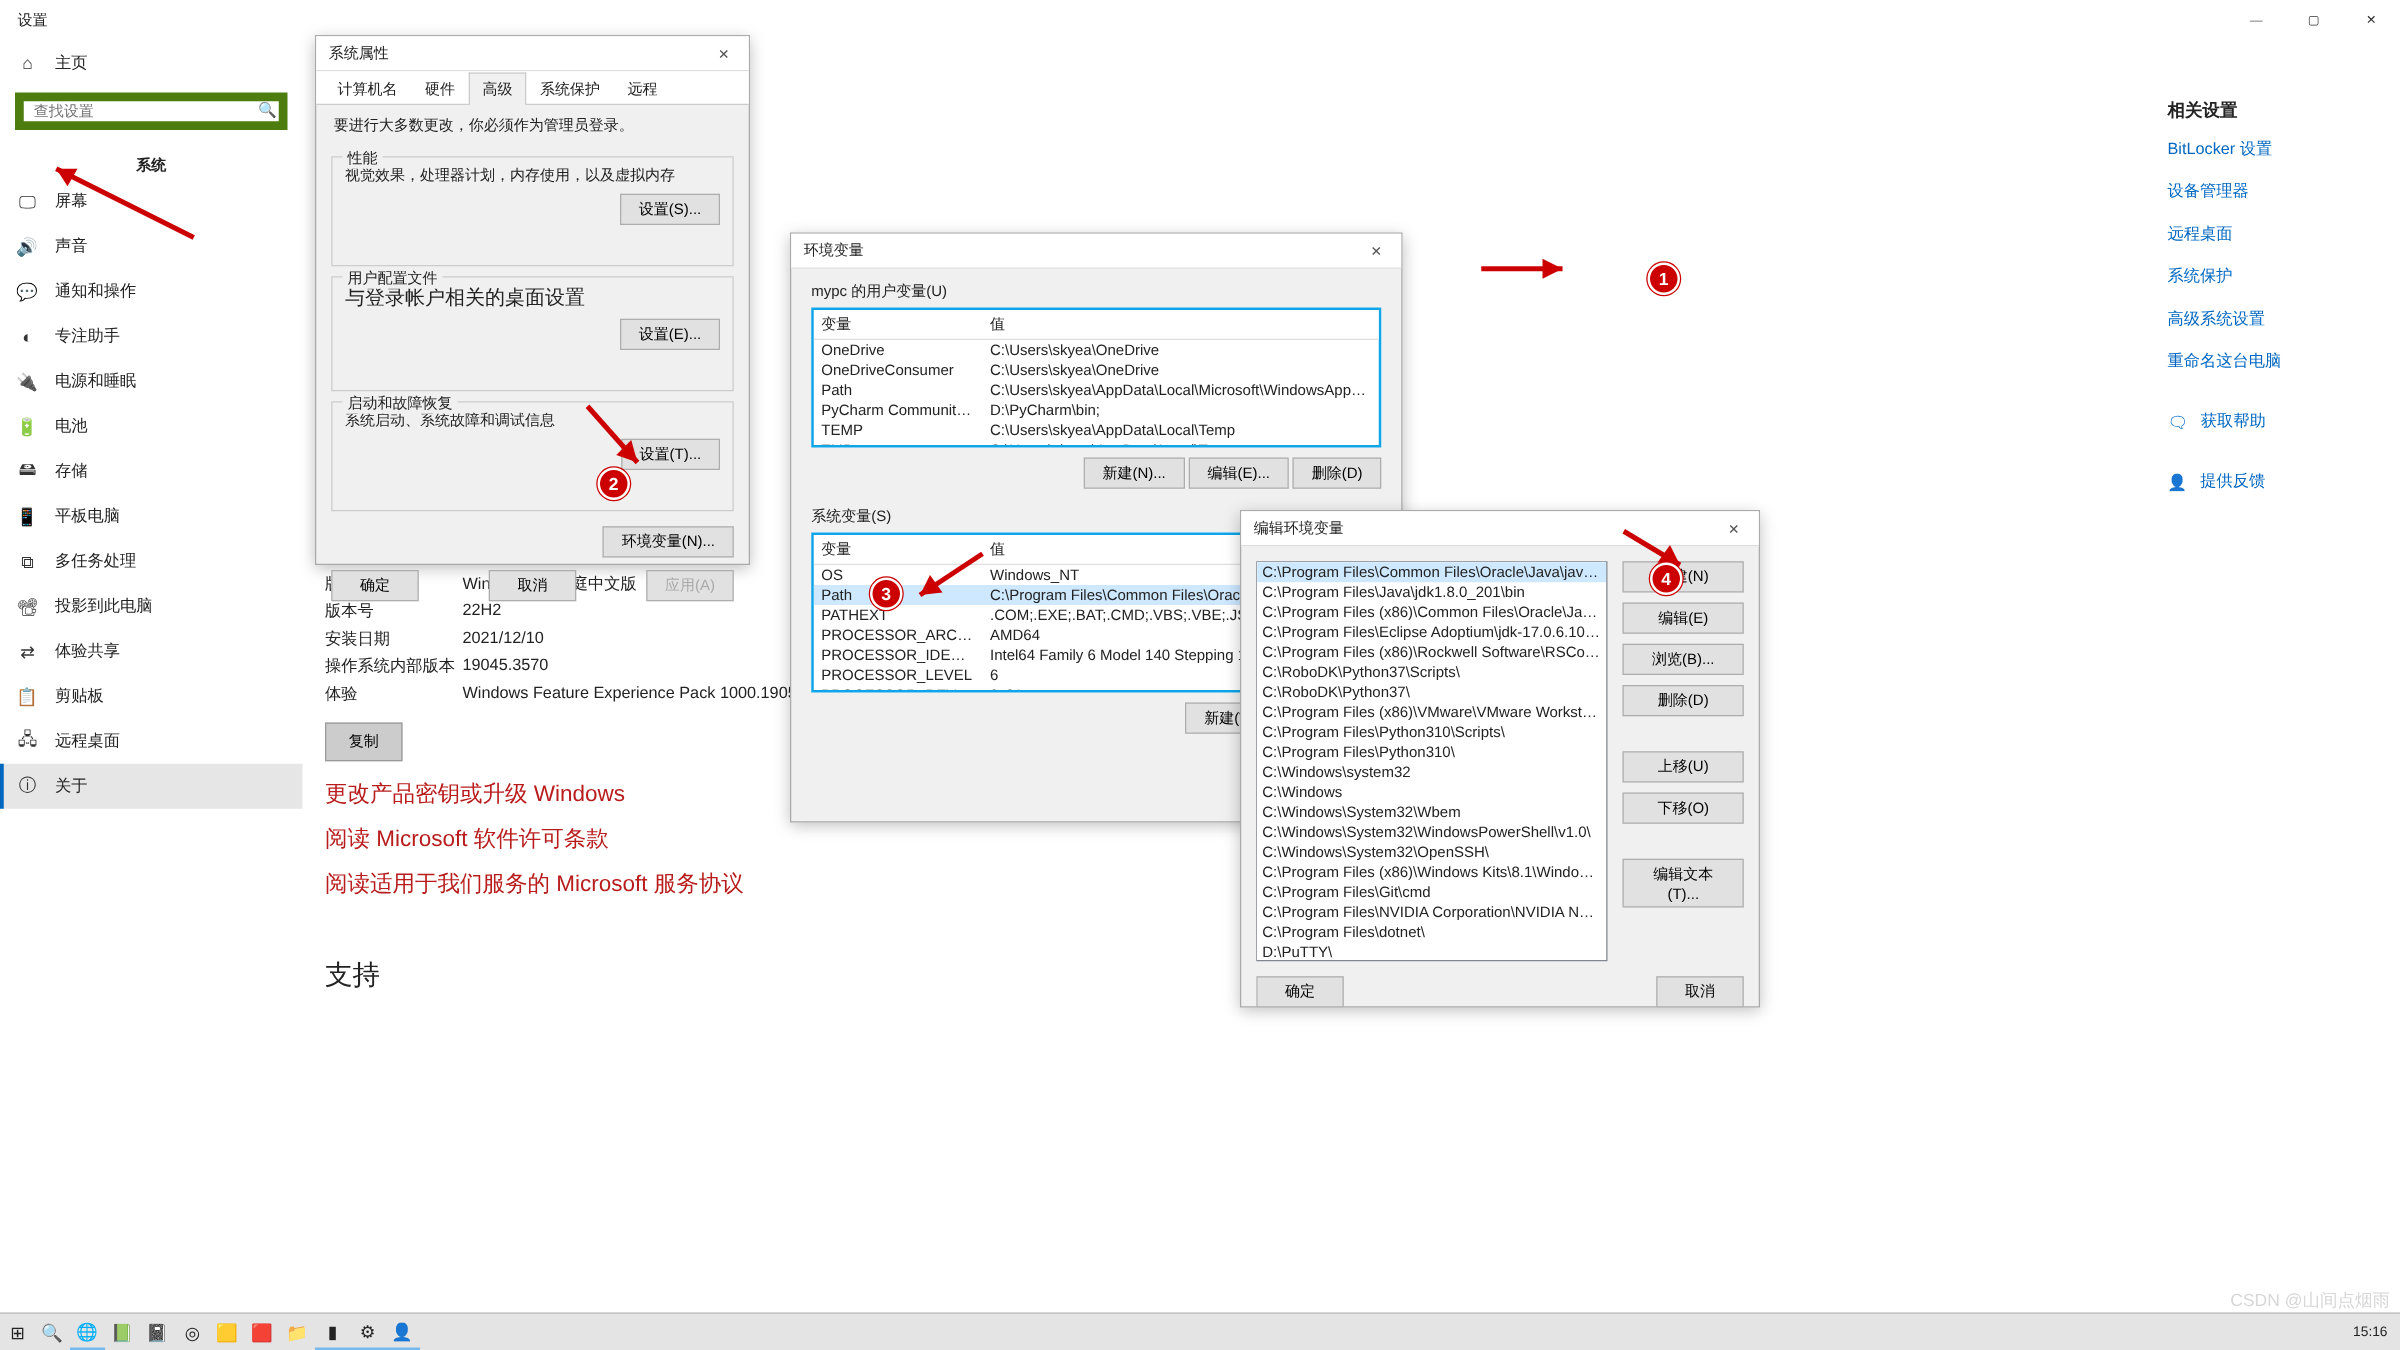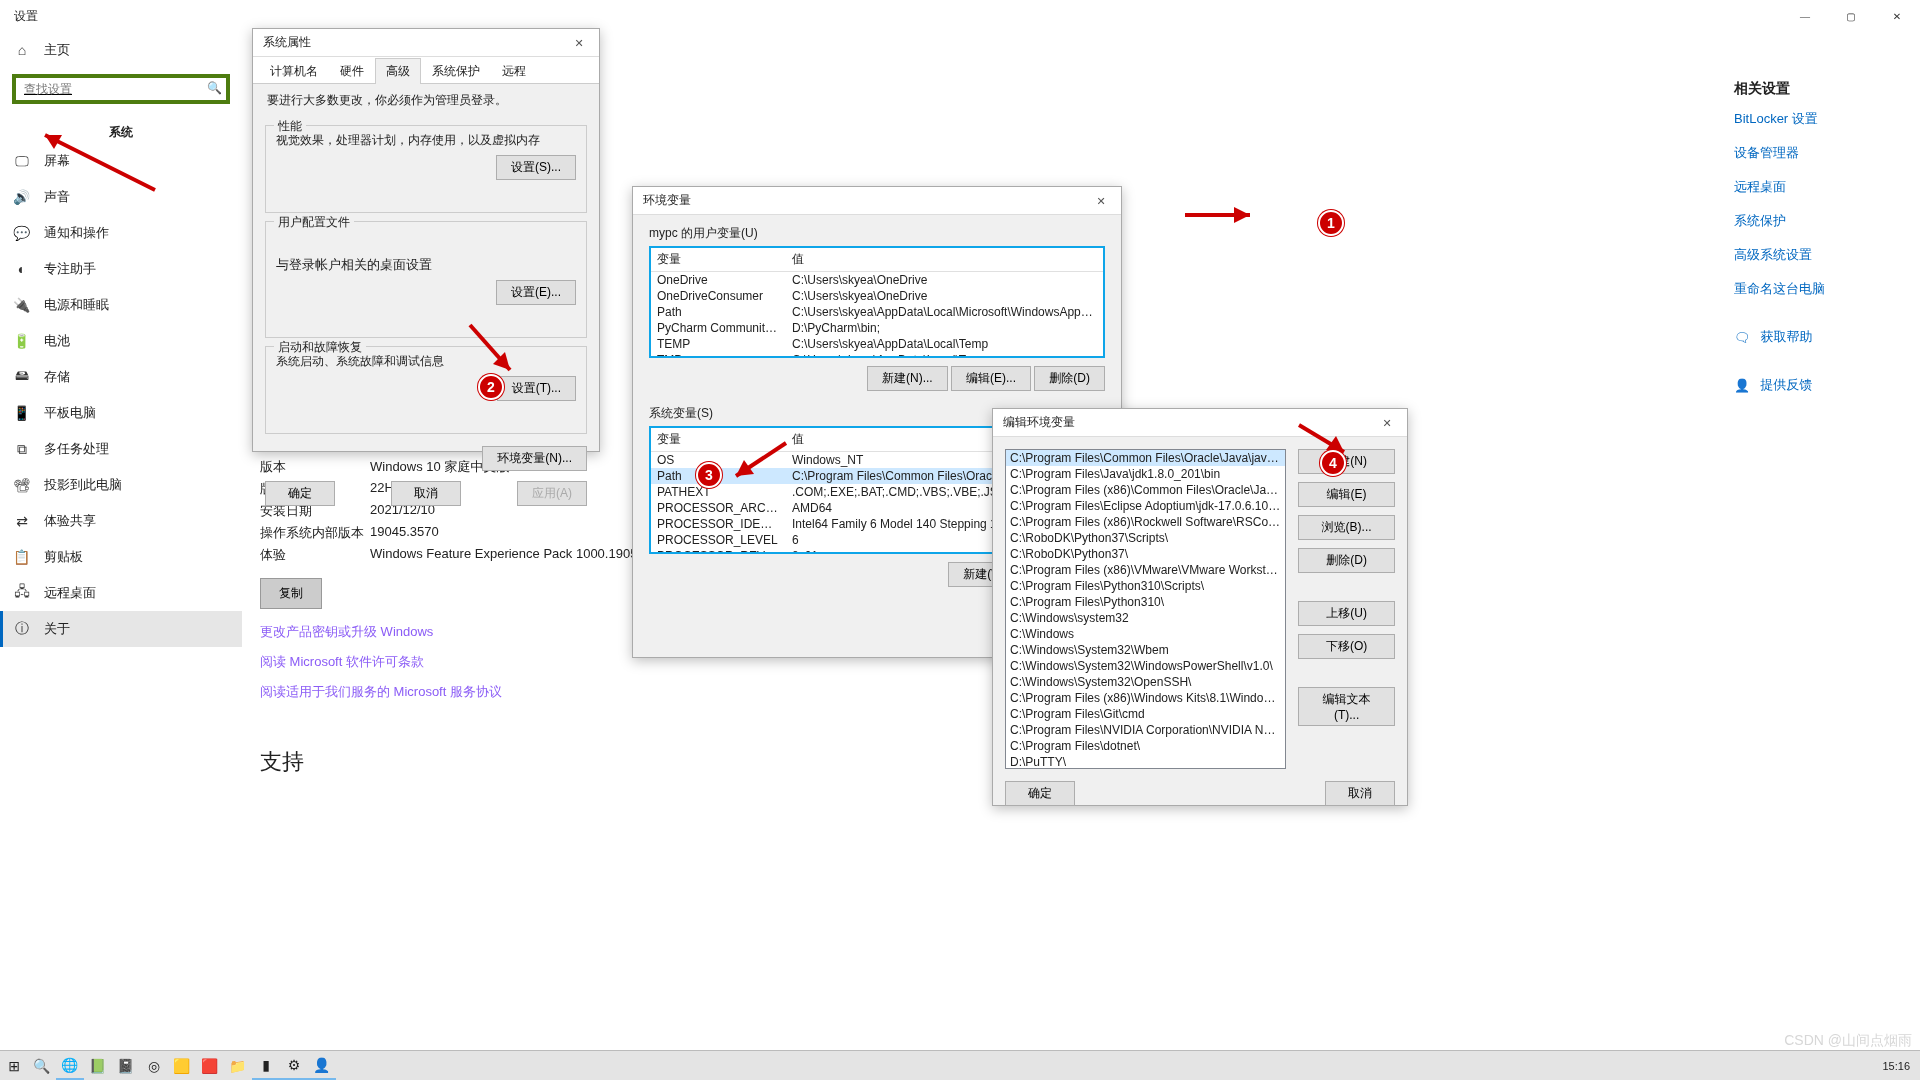--- a/index.html
+++ b/index.html
@@ -7,28 +7,28 @@
   
   .settings{position:absolute;inset:0;background:#fff;}
   .settings .titlebar{height:32px;display:flex;align-items:center;padding:0 14px;font-size:12px;color:#222;}
   .settings .sysbtns{position:absolute;top:0;right:0;display:flex;}
   .settings .sysbtns div{width:46px;height:32px;display:flex;align-items:center;justify-content:center;font-family:Segoe UI Symbol;color:#333;font-size:10px;}
   .sidebar{position:absolute;left:0;top:32px;width:242px;}
   .side-item{height:36px;display:flex;align-items:center;padding-left:14px;color:#222;font-size:13px;gap:14px;}
   .side-item.sel{background:#e6e6e6;border-left:3px solid #0067c0;padding-left:11px;}
   .side-icon{width:16px;display:flex;justify-content:center;font-size:14px;color:#333;}
   .search{margin:6px 12px 10px 12px;position:relative;}
-  .search input{width:100%;height:30px;border:4px solid #4d7c0f;padding:0 28px 0 8px;font-size:12px;background:#fff;text-decoration:underline;}
+  .search input{width:100%;height:30px;border:7px solid #4d7c0f;padding:0 28px 0 8px;font-size:12px;background:#fff;}
   .search .mag{position:absolute;right:8px;top:7px;font-size:12px;color:#555;}
   .cat{font-size:12px;font-weight:600;padding:10px 14px 2px;text-align:center;}
   .content{position:absolute;left:260px;top:458px;width:700px;}
   .kv{display:flex;font-size:13px;color:#222;margin-bottom:4px;}
   .kv .k{width:110px;}
   .copy-btn{margin:10px 0 14px;padding:6px 18px;background:#ccc;border:1px solid #999;font-size:12px;}
-  .link{color:#8b5cf6;font-size:13px;margin-bottom:12px;display:block;}
+  .link{color:#b91c1c;font-size:18px;margin-bottom:12px;display:block;}
   .support{font-size:22px;margin-top:46px;font-weight:300;}
   .rel{position:absolute;right:36px;top:80px;width:150px;}
   .rel h4{font-size:14px;font-weight:600;margin-bottom:12px;color:#222;}
   .rel a{display:block;color:#0067c0;font-size:13px;margin-bottom:16px;}
   .rel-icon-line{display:flex;align-items:center;gap:10px;color:#0067c0;font-size:13px;margin-top:30px;margin-bottom:10px;}
 
   
   .dlg{position:absolute;background:#f0f0f0;border:1px solid #aaa;box-shadow:0 3px 12px rgba(0,0,0,.25);}
   .dlg .dlg-title{height:28px;background:#fff;border-bottom:1px solid #ddd;display:flex;align-items:center;padding:0 10px;font-size:12px;}
   .dlg .dlg-close{position:absolute;top:0;right:0;width:40px;height:28px;display:flex;align-items:center;justify-content:center;color:#555;font-size:11px;}
@@ -206,21 +206,21 @@
   <div style="padding:8px 14px;font-size:12px;">要进行大多数更改，你必须作为管理员登录。</div>
 
   <div class="group">
     <span class="g-title">性能</span>
     <div style="font-size:12px;">视觉效果，处理器计划，内存使用，以及虚拟内存</div>
     <button class="btn right-btn">设置(S)...</button>
     <div style="clear:both;height:22px;"></div>
   </div>
   <div class="group">
     <span class="g-title">用户配置文件</span>
-    <div style="font-size:13px;margin-top:28px;">与登录帐户相关的桌面设置</div>
+    <div style="font-size:16px;">与登录帐户相关的桌面设置</div>
     <button class="btn right-btn">设置(E)...</button>
     <div style="clear:both;height:22px;"></div>
   </div>
   <div class="group">
     <span class="g-title">启动和故障恢复</span>
     <div style="font-size:12px;">系统启动、系统故障和调试信息</div>
     <button class="btn right-btn">设置(T)...</button>
     <div style="clear:both;height:22px;"></div>
   </div>
   <div style="text-align:right;padding:4px 12px;">

